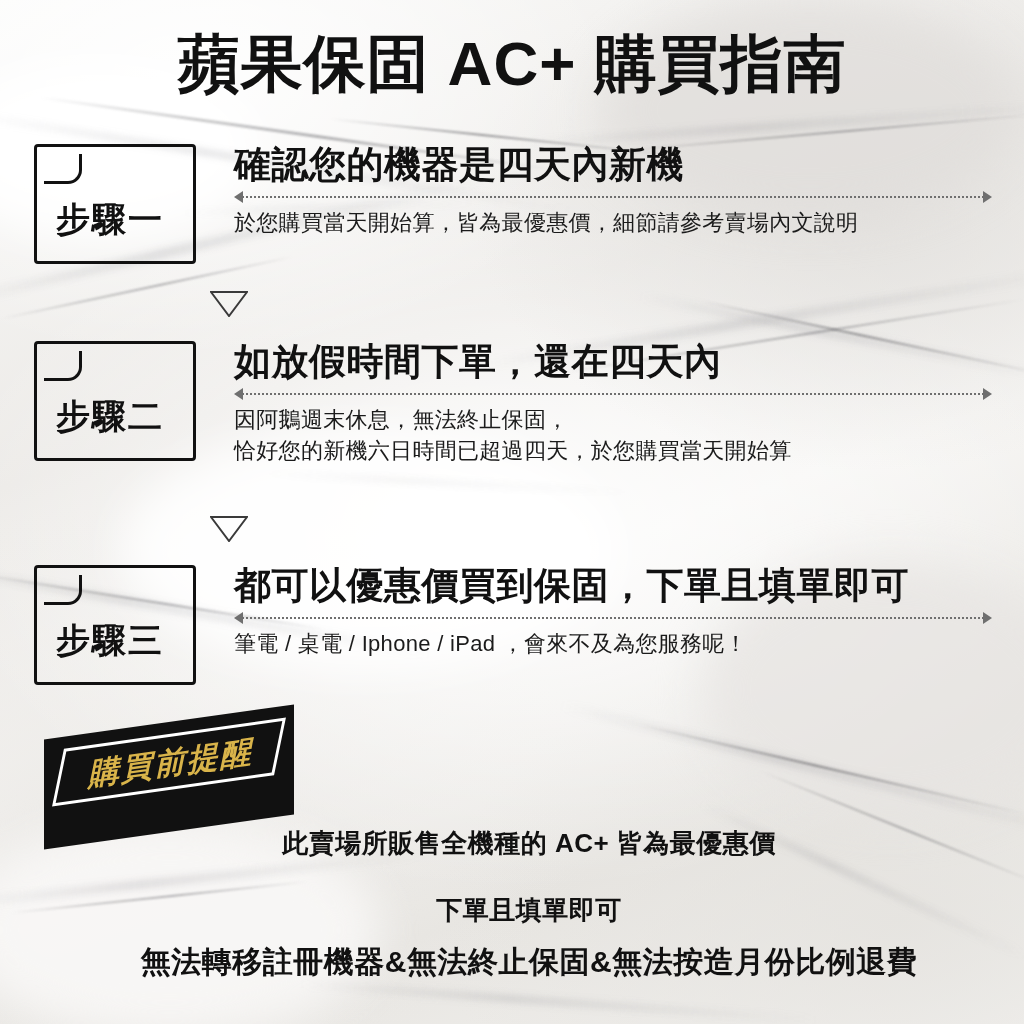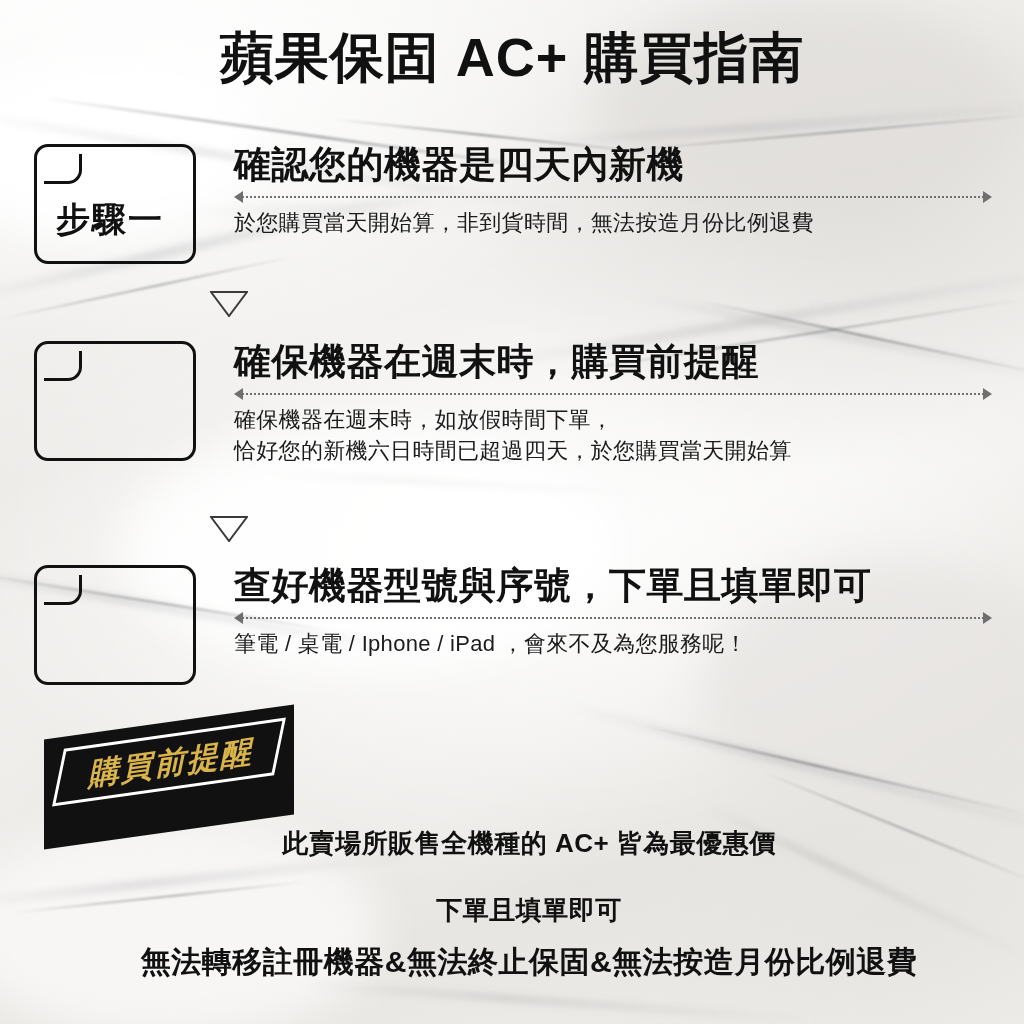--- a/index.html
+++ b/index.html
@@ -59,21 +59,21 @@
     height: 100%;
     z-index: 3;
   }
 
   .title {
     position: absolute;
     top: 22px;
     left: 0;
     width: 100%;
     text-align: center;
-    font-size: 54px;
+    font-size: 62px;
     font-weight: 700;
     letter-spacing: 1px;
     color: #111111;
     white-space: nowrap;
   }
 
   
   .step {
     position: absolute;
     left: 34px;
@@ -84,21 +84,21 @@
   .step-2 { top: 341px; }
   .step-3 { top: 565px; }
 
   .badge {
     position: absolute;
     left: 0;
     top: 0;
     width: 162px;
     height: 120px;
     border: 3px solid #111;
-    border-radius: 14px;
+    border-radius: 4px;
     box-sizing: border-box;
     background: transparent;
   }
   .badge .fold {
     position: absolute;
     left: 7px;
     top: 7px;
     width: 38px;
     height: 30px;
     border: 3px solid #111;
@@ -290,58 +290,60 @@
         <div class="fold"></div>
         <div class="badge-label">步驟一</div>
       </div>
       <div class="step-body">
         <div class="step-head">確認您的機器是四天內新機</div>
         <div class="divider">
           <span class="arrow-l"></span>
           <span class="dline"></span>
           <span class="arrow-r"></span>
         </div>
-        <div class="step-desc">於您購買當天開始算，非到貨時間，無法按造月份比例退費</div>
+        <div class="step-desc">於您購買當天開始算，皆為最優惠價，細節請參考賣場內文說明</div>
       </div>
     </div>
 
     <div class="tri-outline tri-1">
       <svg width="38" height="26" viewBox="0 0 38 26">
         <polygon points="1,1 37,1 19,25" fill="none" stroke="#3a3a3a" stroke-width="2"></polygon>
       </svg>
     </div>
 
     <div class="step step-2">
       <div class="badge">
         <div class="fold"></div>
+        <div class="badge-label">步驟二</div>
       </div>
       <div class="step-body">
-        <div class="step-head">確保機器在週末時，購買前提醒</div>
+        <div class="step-head">如放假時間下單，還在四天內</div>
         <div class="divider">
           <span class="arrow-l"></span>
           <span class="dline"></span>
           <span class="arrow-r"></span>
         </div>
-        <div class="step-desc">確保機器在週末時，如放假時間下單，</div>
+        <div class="step-desc">因阿鵝週末休息，無法終止保固，</div>
         <div class="step-desc">恰好您的新機六日時間已超過四天，於您購買當天開始算</div>
       </div>
     </div>
 
     <div class="tri-outline tri-2">
       <svg width="38" height="26" viewBox="0 0 38 26">
         <polygon points="1,1 37,1 19,25" fill="none" stroke="#3a3a3a" stroke-width="2"></polygon>
       </svg>
     </div>
 
     <div class="step step-3">
       <div class="badge">
         <div class="fold"></div>
+        <div class="badge-label">步驟三</div>
       </div>
       <div class="step-body">
-        <div class="step-head">查好機器型號與序號，下單且填單即可</div>
+        <div class="step-head">都可以優惠價買到保固，下單且填單即可</div>
         <div class="divider">
           <span class="arrow-l"></span>
           <span class="dline"></span>
           <span class="arrow-r"></span>
         </div>
         <div class="step-desc">筆電 / 桌電 / Iphone / iPad ，會來不及為您服務呢！</div>
       </div>
     </div>
 
     <div class="reminder">

